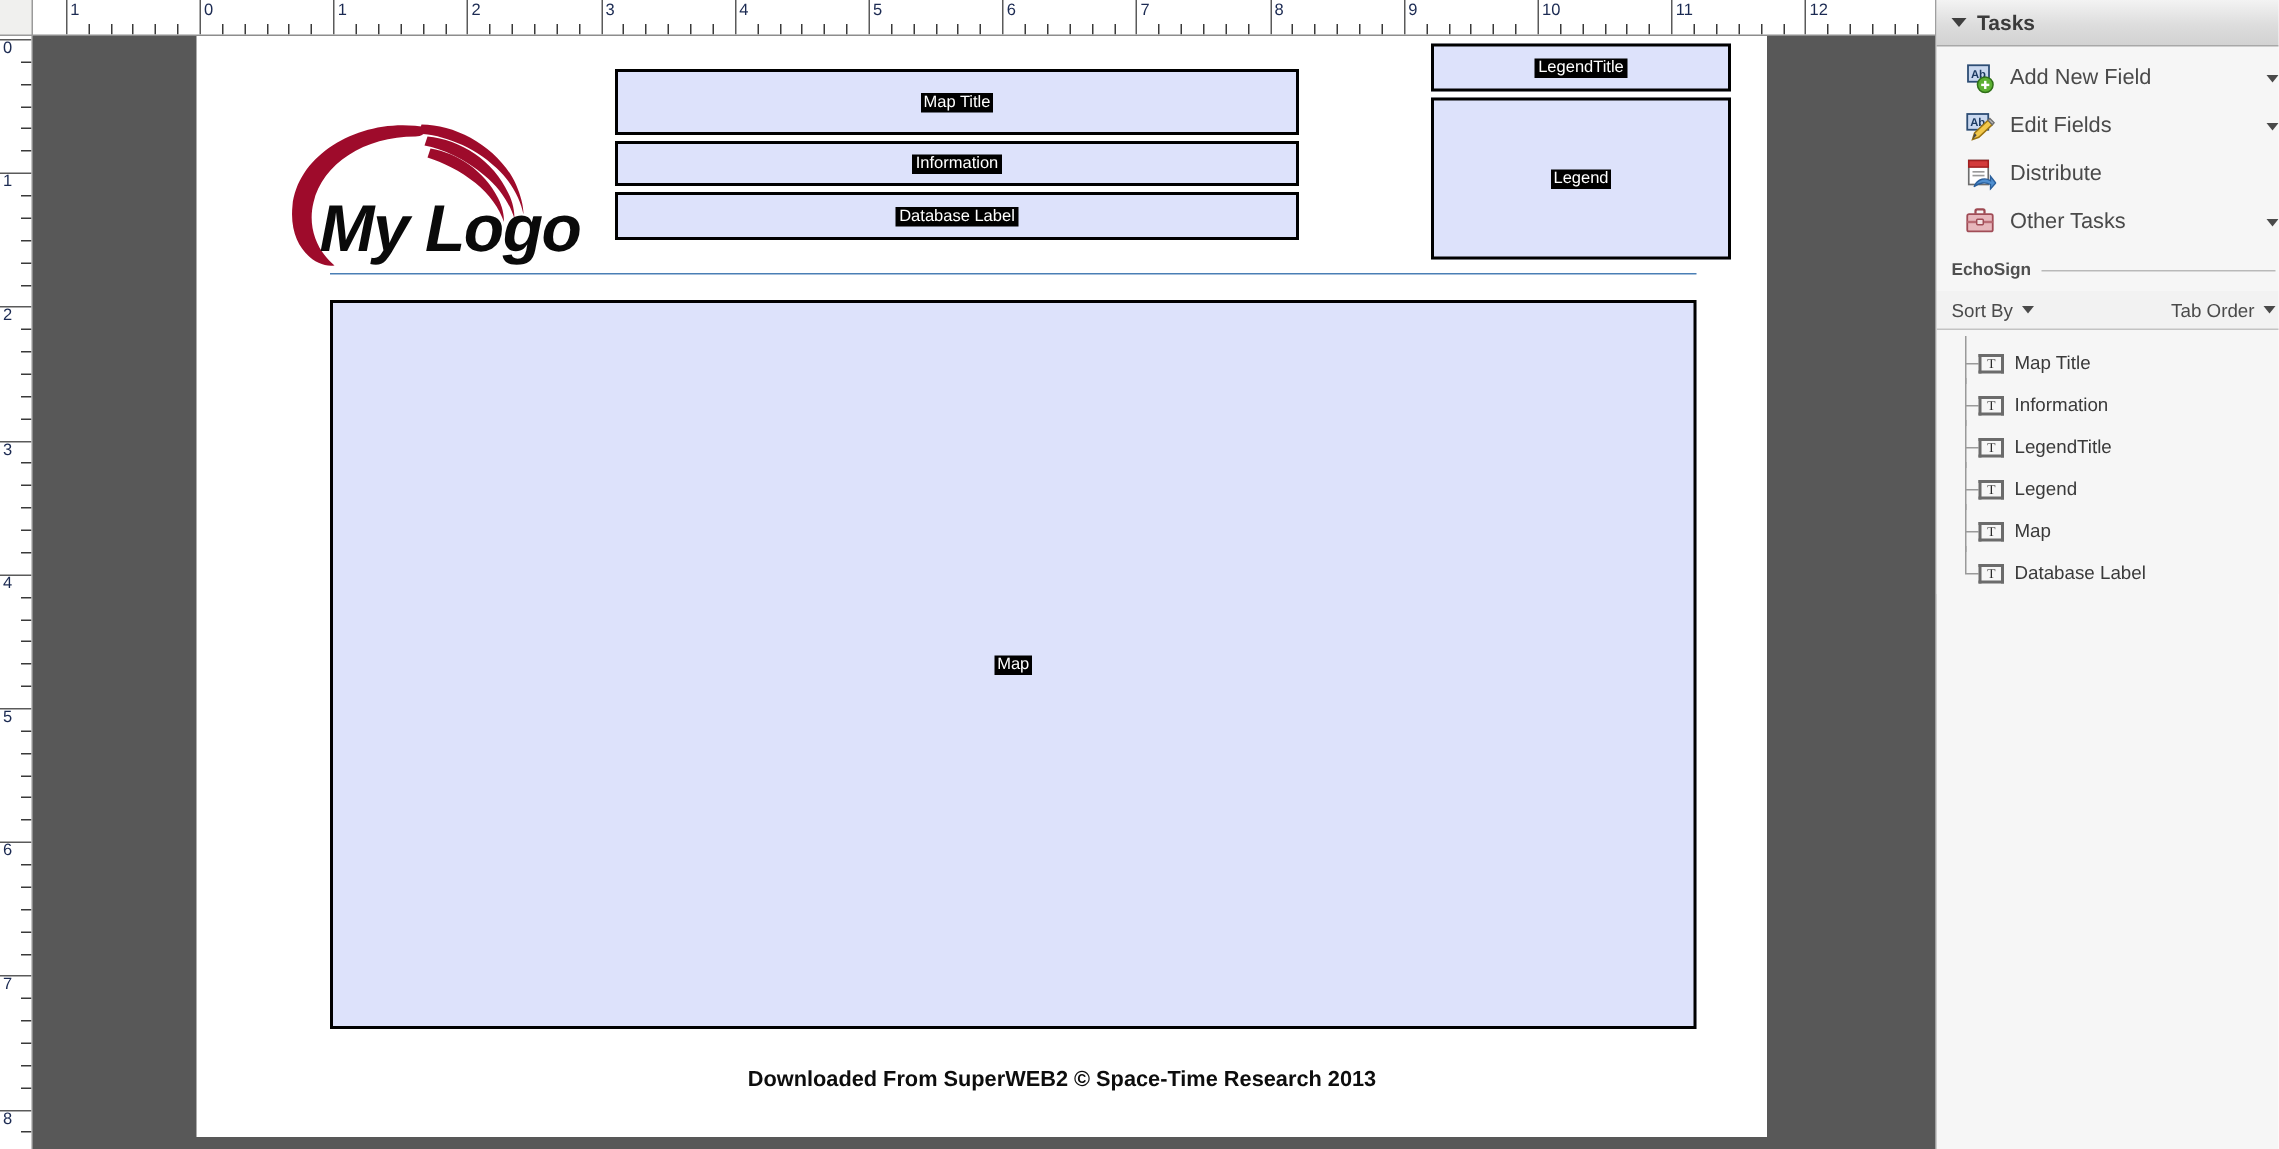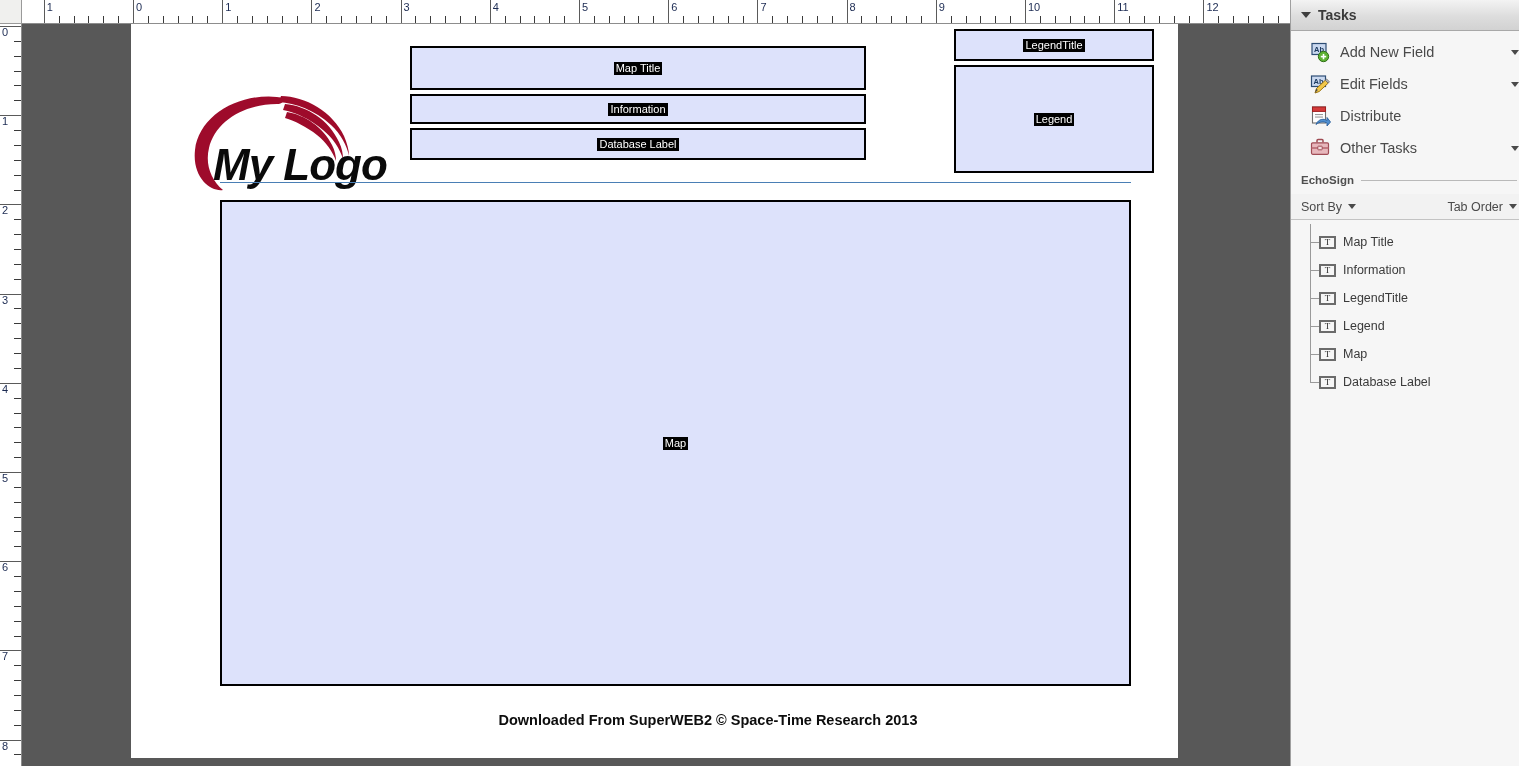--- a/index.html
+++ b/index.html
@@ -46,21 +46,21 @@
   .workspace{
     position:absolute;left:22px;top:24px;width:1268px;height:742px;
     background:#585858;overflow:hidden;
   }
   .page{
     position:absolute;left:109px;top:0px;width:1047px;height:734px;
     background:#ffffff;
   }
 
   
-  .logo{position:absolute;left:50px;top:60px;width:220px;height:110px;}
+  .logo{position:absolute;left:50px;top:47px;width:220px;height:110px;}
   .logo svg{display:block;}
 
   
   .hrule{
     position:absolute;left:89px;top:158px;width:911px;height:0;
     border-top:1.5px solid #4a7fb5;
   }
 
   
   .field{

